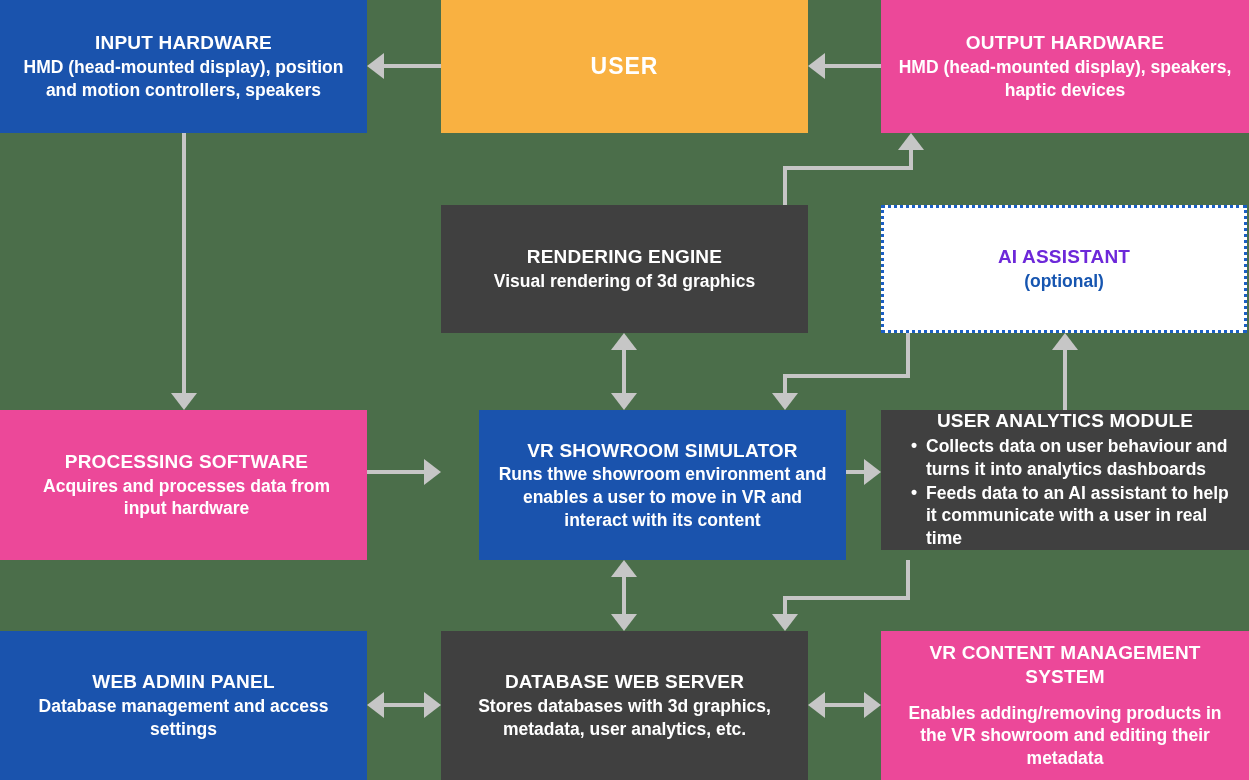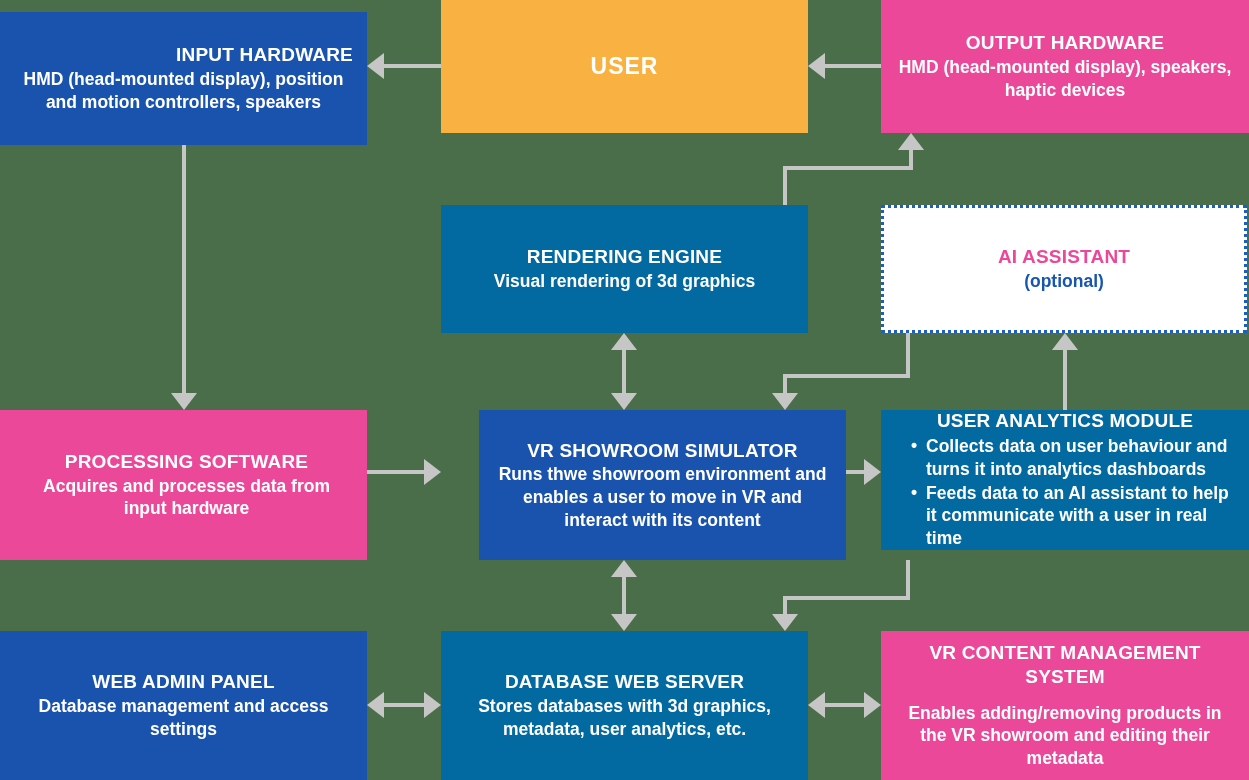--- a/index.html
+++ b/index.html
@@ -33,28 +33,28 @@
     line-height: 1.25;
   }
   .box .desc {
     font-size: 17.5px;
     font-weight: bold;
     line-height: 1.3;
     margin-top: 1px;
   }
   .box.navy { background: #1a53ad; }
   .box.blue { background: #ec4899; }
-  .box.lightblue { background: #0369a1; }
+  .box.lightblue { background: #404040; }
   .box.orange { background: #f9b141; }
   .box.dashed {
     background: #ffffff;
     color: #1655b0;
     border: 3px dotted #1b5fc4;
   }
-  .box.dashed .title { color: #ec4899; }
+  .box.dashed .title { color: #6d28d9; }
   .box.dashed .desc { color: #1655b0; font-weight: bold; }
 
   .box.user .title {
     font-size: 23px;
     letter-spacing: 1px;
   }
 
   .bullets {
     margin: 2px 0 0 0;
     padding: 0;
@@ -159,21 +159,21 @@
   <div class="arrow down" style="left:611px; top:614px;"></div>
 
   <div class="line-h" style="left:381px; top:703px; width:48px;"></div>
   <div class="arrow left" style="left:367px; top:692px;"></div>
   <div class="arrow right" style="left:424px; top:692px;"></div>
 
   <div class="line-h" style="left:822px; top:703px; width:48px;"></div>
   <div class="arrow left" style="left:808px; top:692px;"></div>
   <div class="arrow right" style="left:864px; top:692px;"></div>
 
-  <div class="box navy" style="left:0px; top:12px; width:367px; height:133px;align-items:flex-end;">
+  <div class="box navy" style="left:0px; top:0px; width:367px; height:133px;">
     <div class="title">INPUT HARDWARE</div>
     <div class="desc">HMD (head-mounted display), position and motion controllers, speakers</div>
   </div>
 
   <div class="box orange user" style="left:441px; top:0px; width:367px; height:133px;">
     <div class="title">USER</div>
   </div>
 
   <div class="box blue" style="left:881px; top:0px; width:368px; height:133px;">
     <div class="title">OUTPUT HARDWARE</div>

